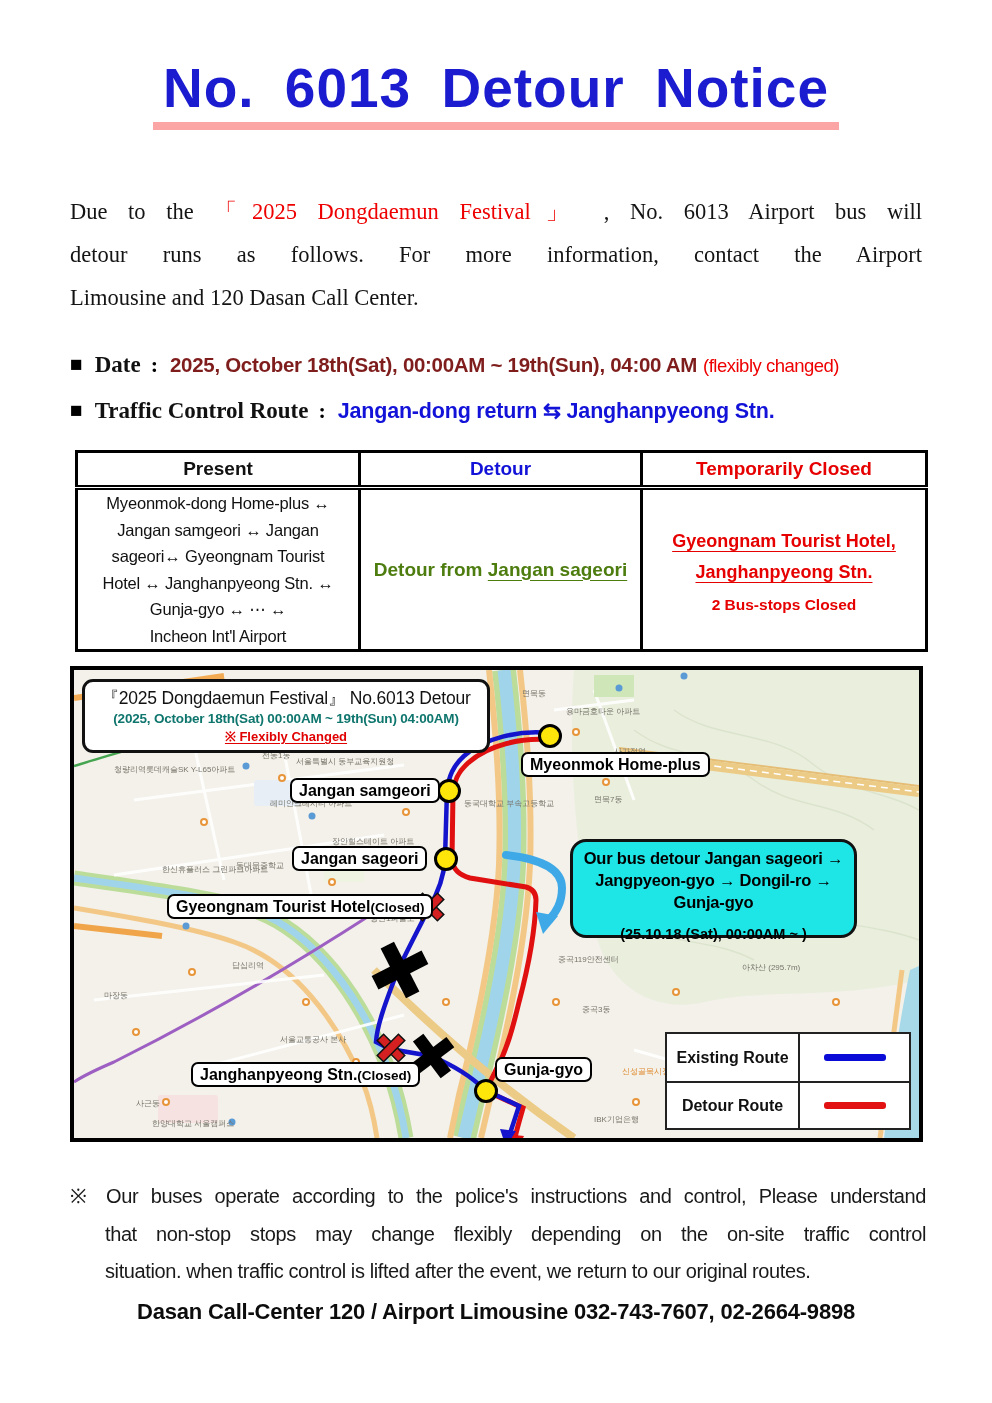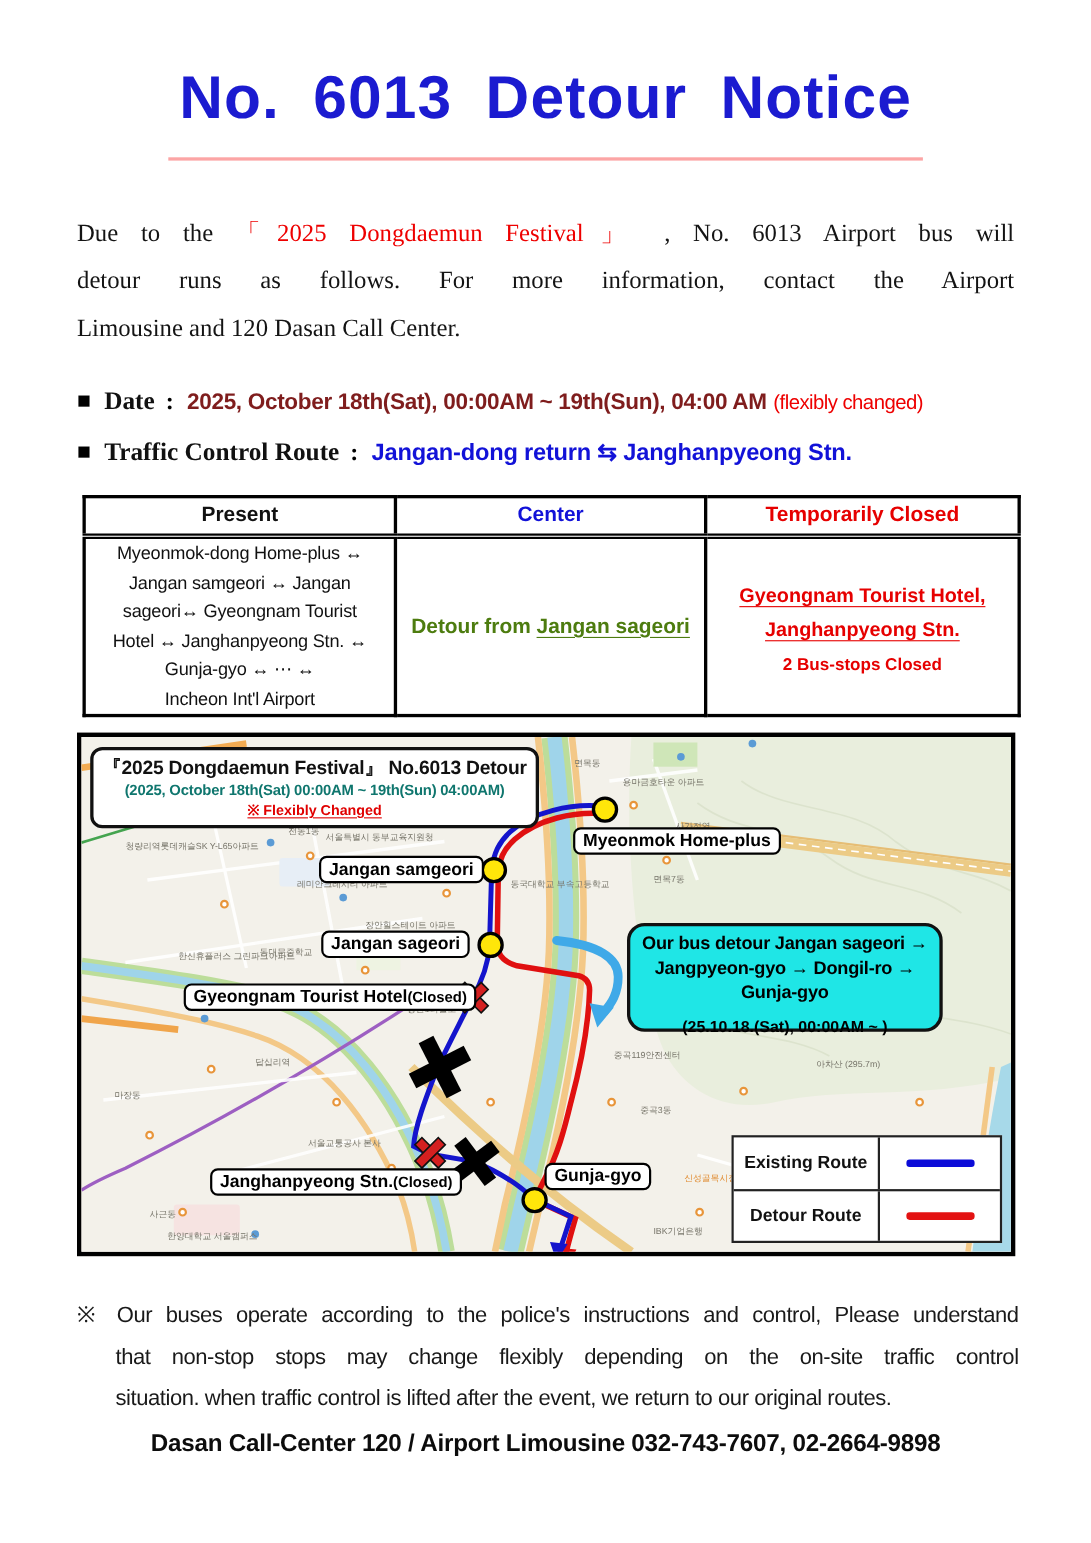--- a/index.html
+++ b/index.html
@@ -3,21 +3,21 @@
 <meta charset="utf-8">
 <style>
   * { margin:0; padding:0; box-sizing:border-box; }
   body { background:#ffffff; font-family:"Liberation Sans", sans-serif; }
   .page { position:relative; width:992px; height:1403px; background:#fff; overflow:hidden; margin:0 auto; }
 
   
   .title-wrap { position:absolute; top:56px; left:0; width:100%; text-align:center; }
   .title { display:inline-block; font-family:"Liberation Sans", sans-serif; font-weight:bold;
            font-size:55px; letter-spacing:1px; word-spacing:14px; color:#1b1bd0;
-           border-bottom:3px solid #fca5a5; padding:0 10px 23px 10px; }
+           border-bottom:8px solid #fca5a5; padding:0 10px 2px 10px; }
 
   
   .intro { position:absolute; left:70px; top:190px; width:852px;
            font-family:"Liberation Serif", serif; font-size:22.5px; color:#141414; }
   .intro-line { height:43px; line-height:43px; }
   .just { text-align:justify; text-align-last:justify; }
   .red  { color:#ee0000; }
 
   
   .info-row { position:absolute; left:70px; white-space:nowrap; }
@@ -48,21 +48,21 @@
          border:4px solid #000; background:#f3f1ea; }
   #map svg { position:absolute; left:0; top:0; }
   #map-svg-bg { z-index:0; }
   #bg-labels  { position:absolute; left:0; top:0; width:845px; height:468px; z-index:1; }
   .bg-label   { position:absolute; font-size:8px; line-height:1.1; color:#77756a; white-space:nowrap; }
   #map-svg-routes { z-index:2; }
   .map-overlay { position:absolute; z-index:3; }
 
   .map-info-box { left:8px; top:9px; width:408px; background:#fff; border:3.5px solid #111;
                   border-radius:11px; text-align:center; padding:4px 2px 5px 2px; }
-  .map-info-title { font-size:17.5px; font-weight:bold; color:#111; letter-spacing:-0.2px; }
+  .map-info-title { font-size:17.5px; font-weight:normal; color:#111; letter-spacing:-0.2px; }
   .map-info-sub   { font-size:13.5px; font-weight:bold; color:#0f766e; letter-spacing:-0.2px; margin-top:1px; }
   .map-info-note  { font-size:13px; font-weight:bold; color:#e00000; text-decoration:underline;
                     text-underline-offset:2px; margin-top:1px; }
 
   .stop { background:#fff; border:2.5px solid #000; border-radius:7px; padding:0 7px;
           height:25px; line-height:21px; font-weight:bold; font-size:16px; color:#000; white-space:nowrap; }
   .stop .closed-sub { font-size:13.5px; }
   .lbl-myeonmok      { left:447px; top:82px; }
   .lbl-samgeori      { left:216px; top:108px; }
   .lbl-sageori       { left:218px; top:176px; }
@@ -118,21 +118,21 @@
 
   <table class="detour-table">
     <colgroup>
         <col style="width:283px">
         <col style="width:282px">
         <col style="width:285px">
       </colgroup>
     <thead>
       <tr>
         <th class="th-present">Present</th>
-        <th class="th-detour">Center</th>
+        <th class="th-detour">Detour</th>
         <th class="th-closed">Temporarily Closed</th>
       </tr>
     </thead>
     <tbody>
       <tr>
         <td class="cell-present">
           <div>Myeonmok-dong Home-plus ↔</div>
           <div>Jangan samgeori ↔ Jangan</div>
           <div>sageori↔ Gyeongnam Tourist</div>
           <div>Hotel ↔ Janghanpyeong Stn. ↔</div>

